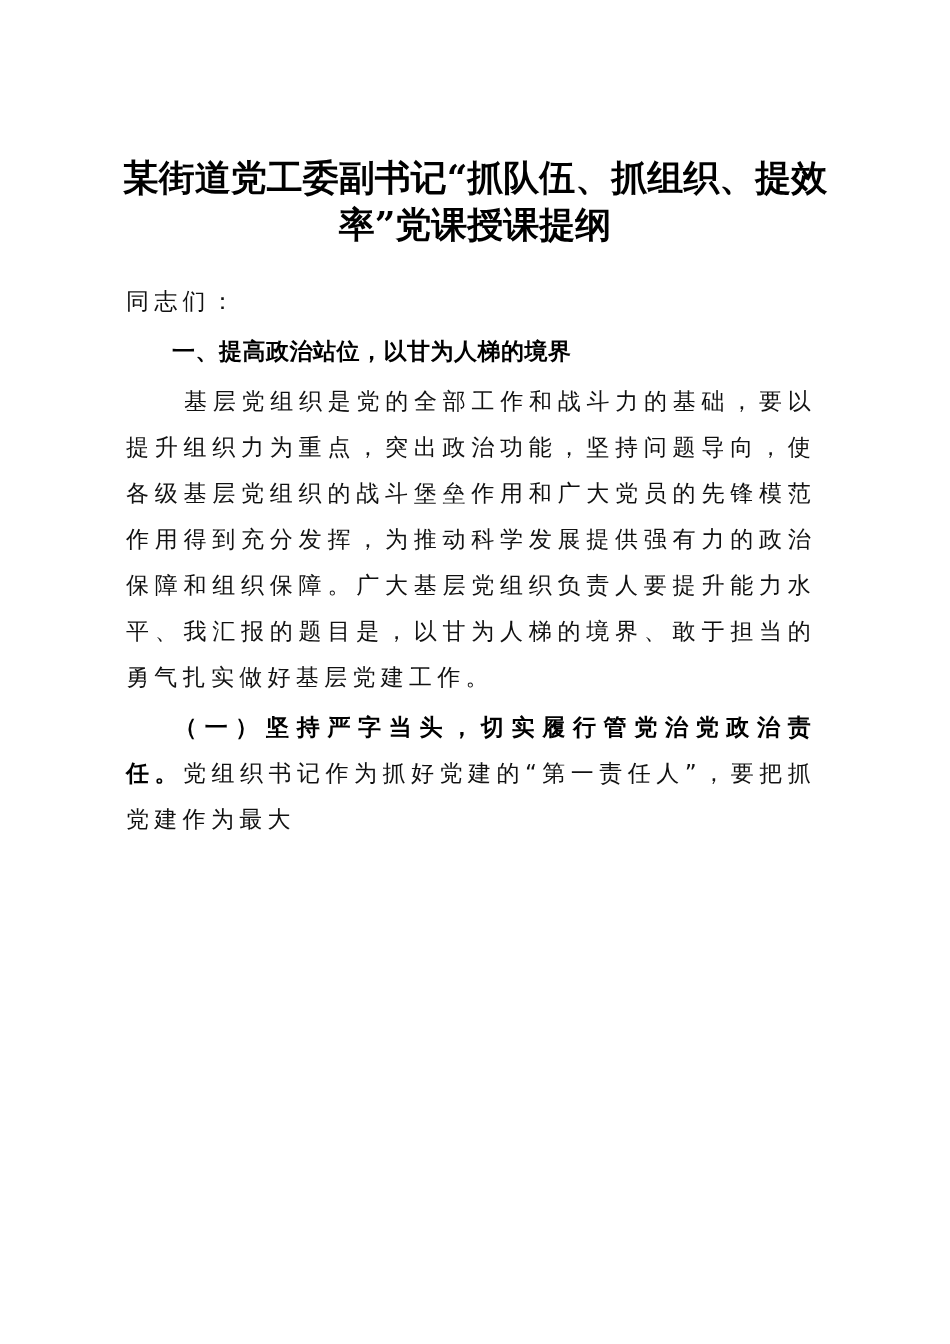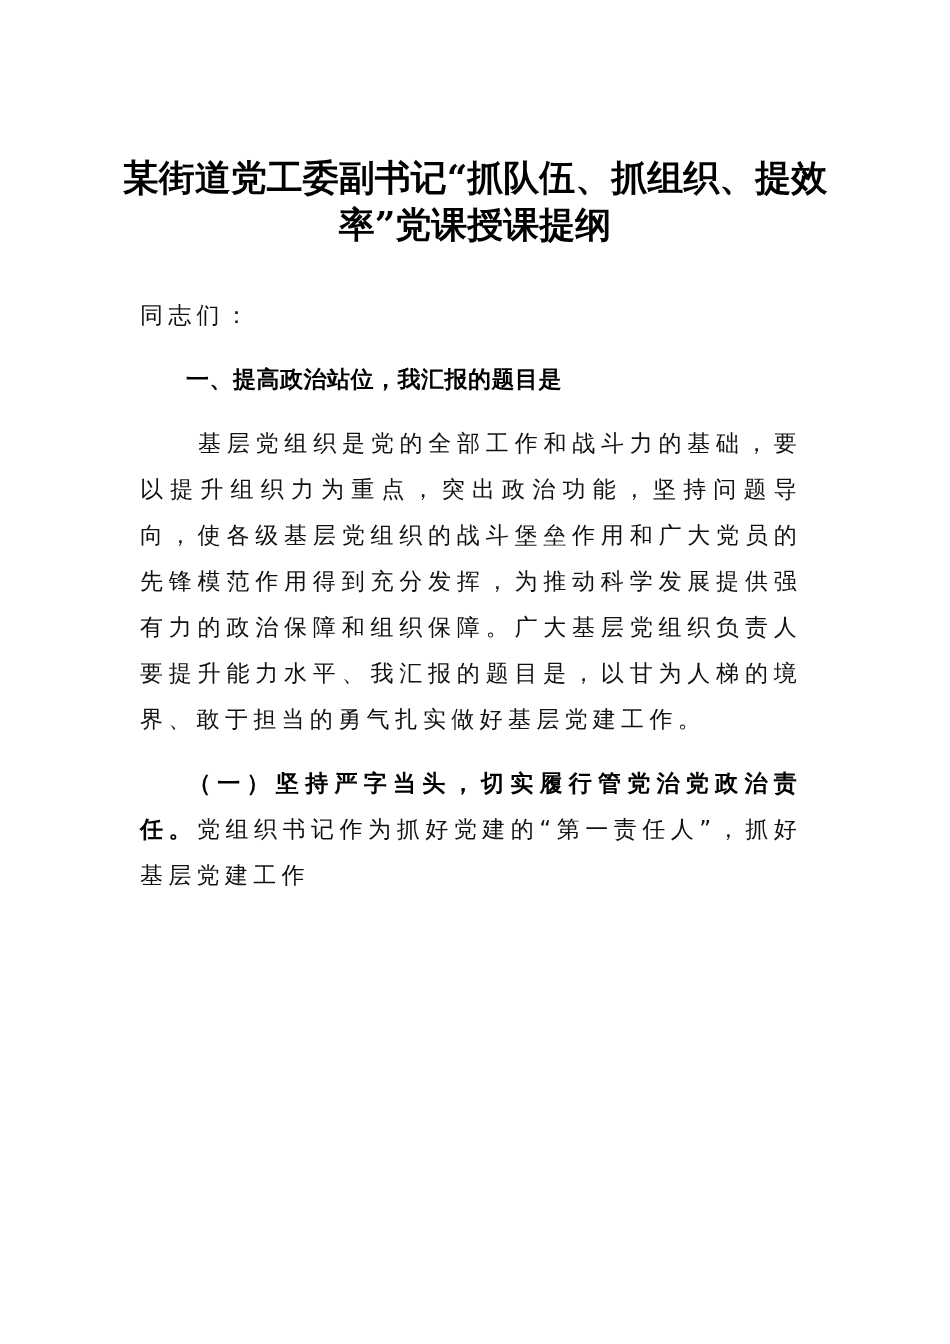--- a/index.html
+++ b/index.html
@@ -13,33 +13,33 @@
     font-family: "DejaVu Serif", "Liberation Serif", serif;
     font-weight: bold; font-size: 36px; line-height: 47px; color: #000;
     letter-spacing: 0px;
     margin-top: 20px;
   }
   .body {
     position: absolute; left: 122px; top: 274px; width: 698px;
     font-family: "DejaVu Sans", "Liberation Sans", sans-serif;
     font-size: 23px; line-height: 46px; color: #111;
   }
-  .body p { margin: 18px; text-align: justify; text-align-last: left; letter-spacing: 5.3px; }
+  .body p { margin: 4px; text-align: justify; text-align-last: left; letter-spacing: 5.3px; }
   .body p.indent { text-indent: 58px; }
   .body p.heading {
     font-weight: bold; letter-spacing: 0.5px; text-indent: 46px; color: #000;
   }
   .body p.subhead-para { text-indent: 48px; }
   .body .bold-lead { font-weight: bold; color: #000; }
 </style>
 </head>
 <body>
 
 <div class="page">
   <div class="title">某街道党工委副书记“抓队伍、抓组织、提效率”党课授课提纲</div>
 
   <div class="body">
     <p>同志们：</p>
-    <p class="heading">一、提高政治站位，我汇报的题目是</p>
+    <p class="heading">一、提高政治站位，以甘为人梯的境界</p>
     <p class="indent">基层党组织是党的全部工作和战斗力的基础，要以提升组织力为重点，突出政治功能，坚持问题导向，使各级基层党组织的战斗堡垒作用和广大党员的先锋模范作用得到充分发挥，为推动科学发展提供强有力的政治保障和组织保障。广大基层党组织负责人要提升能力水平、我汇报的题目是，以甘为人梯的境界、敢于担当的勇气扎实做好基层党建工作。</p>
-    <p class="subhead-para"><span class="bold-lead">（一）坚持严字当头，切实履行管党治党政治责任。</span><span>党组织书记作为抓好党建的“第一责任人”，抓好基层党建工作</span></p>
+    <p class="subhead-para"><span class="bold-lead">（一）坚持严字当头，切实履行管党治党政治责任。</span><span>党组织书记作为抓好党建的“第一责任人”，要把抓党建作为最大</span></p>
   </div>
 </div>
 
 </body></html>

